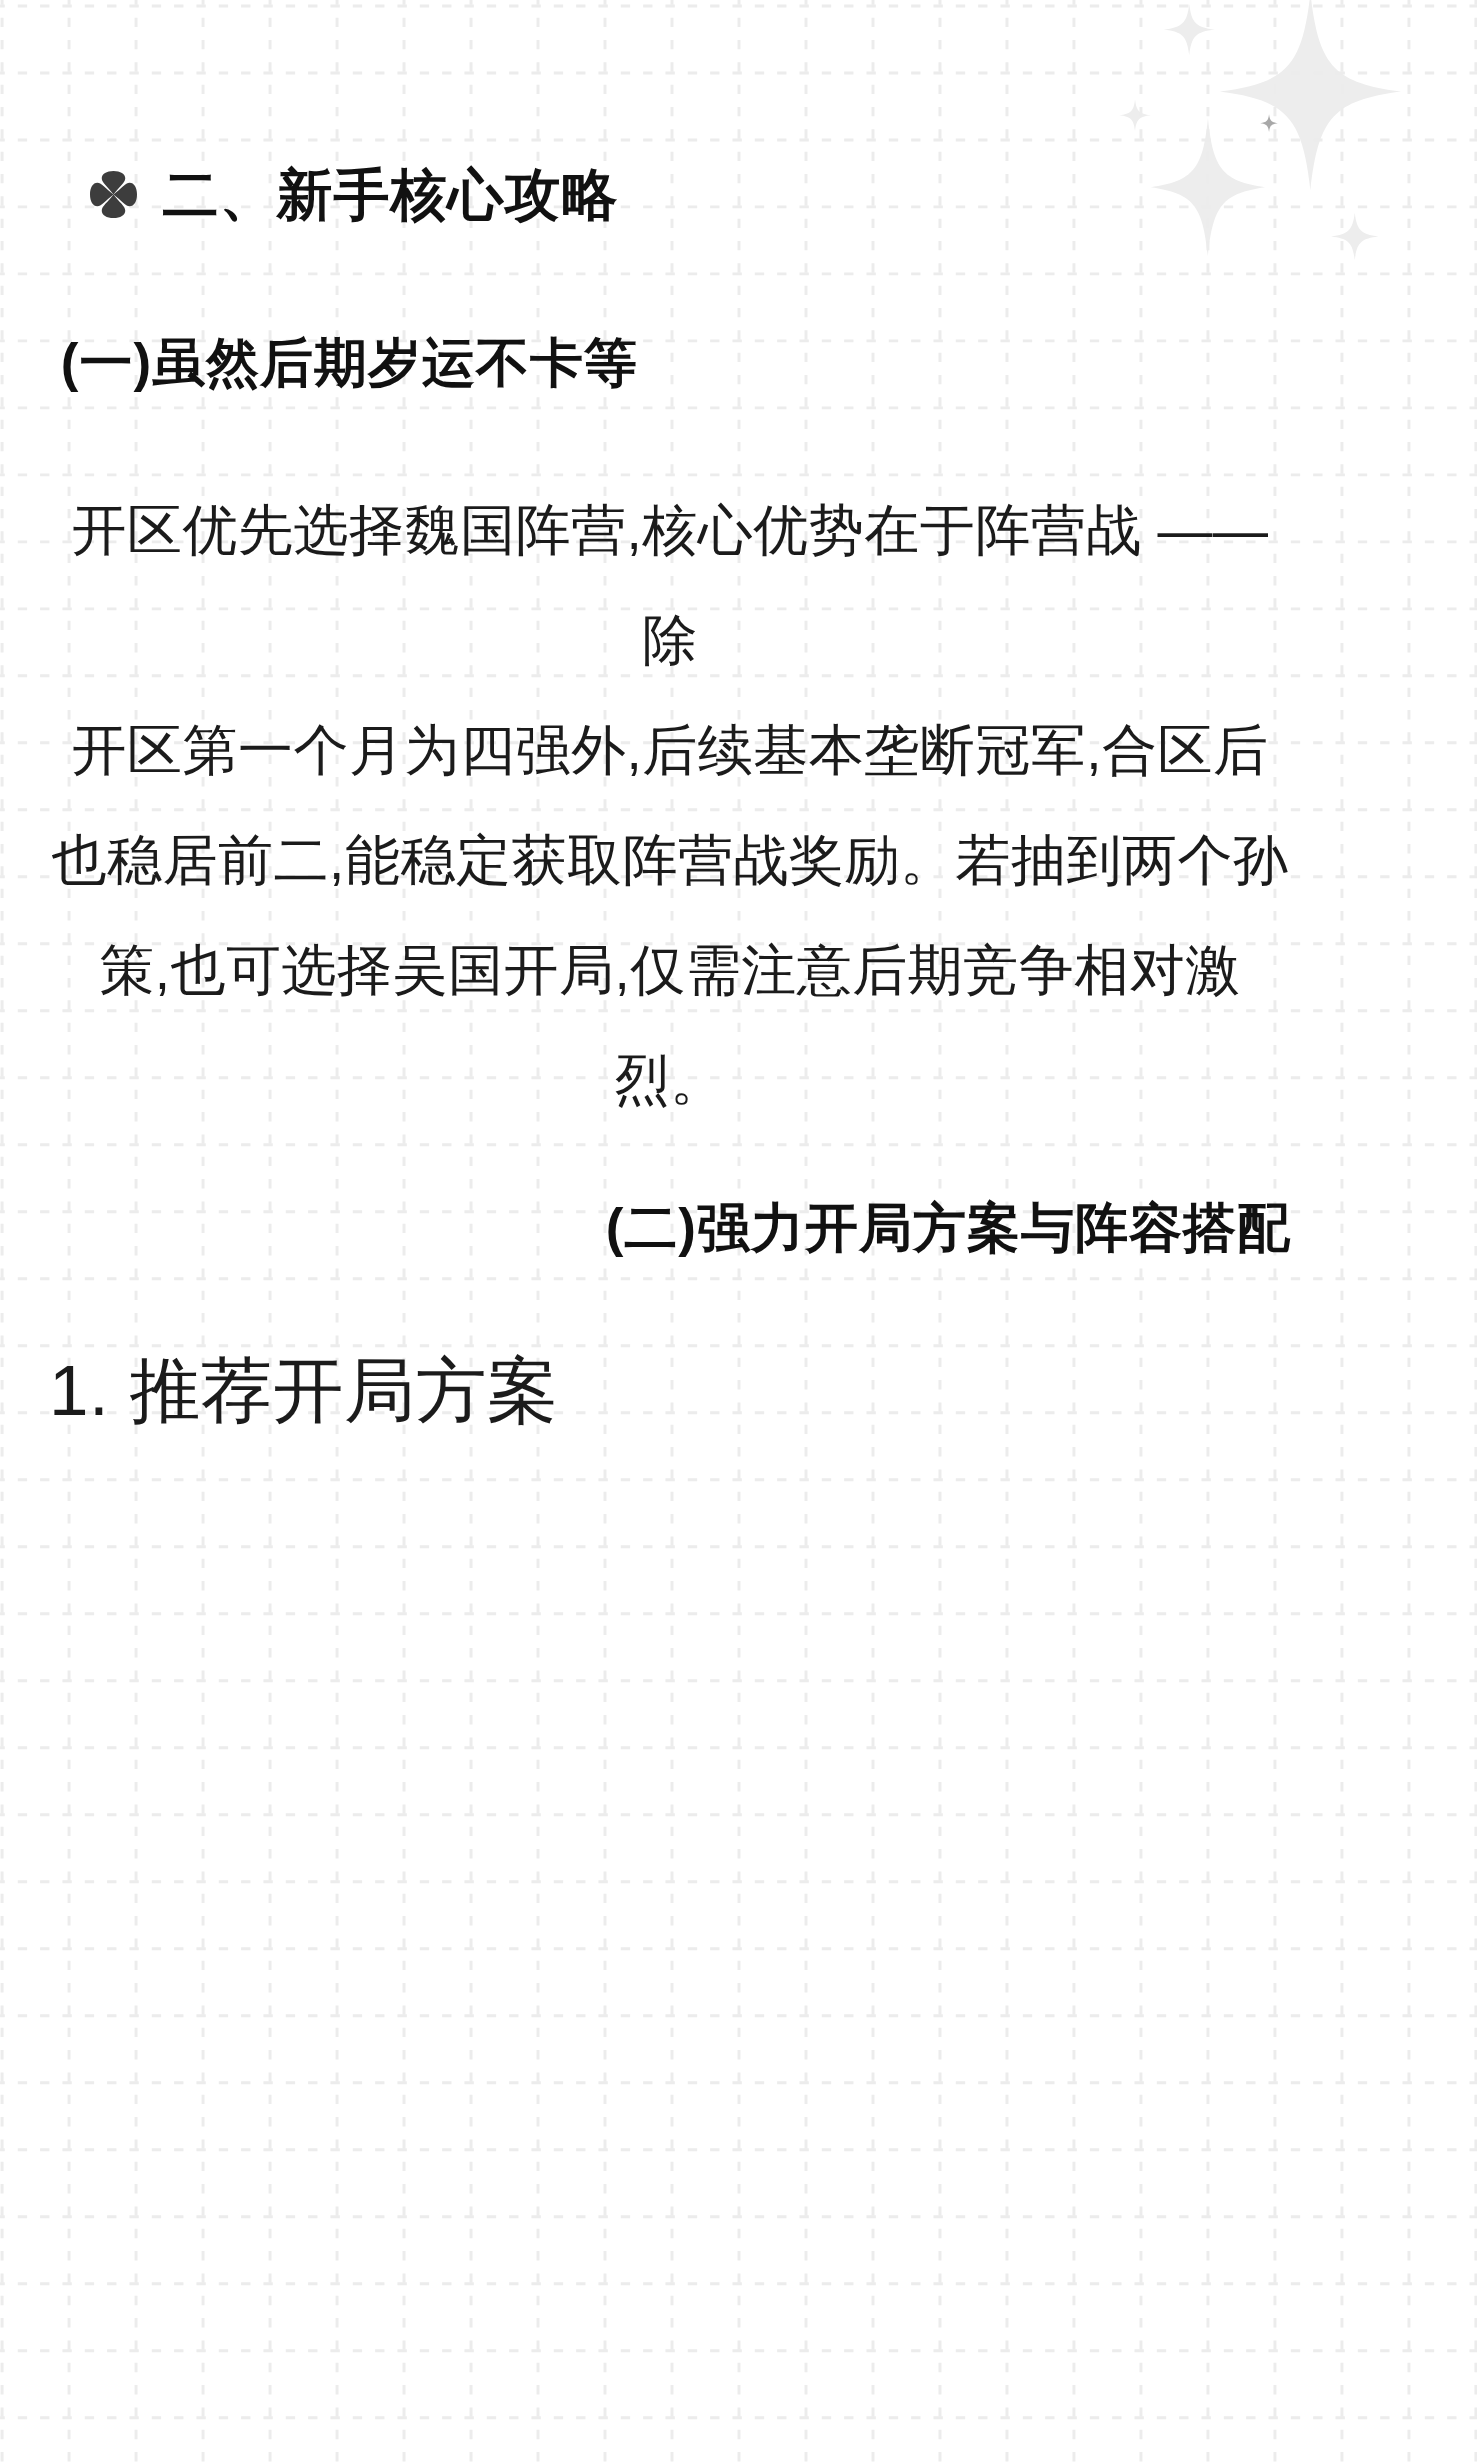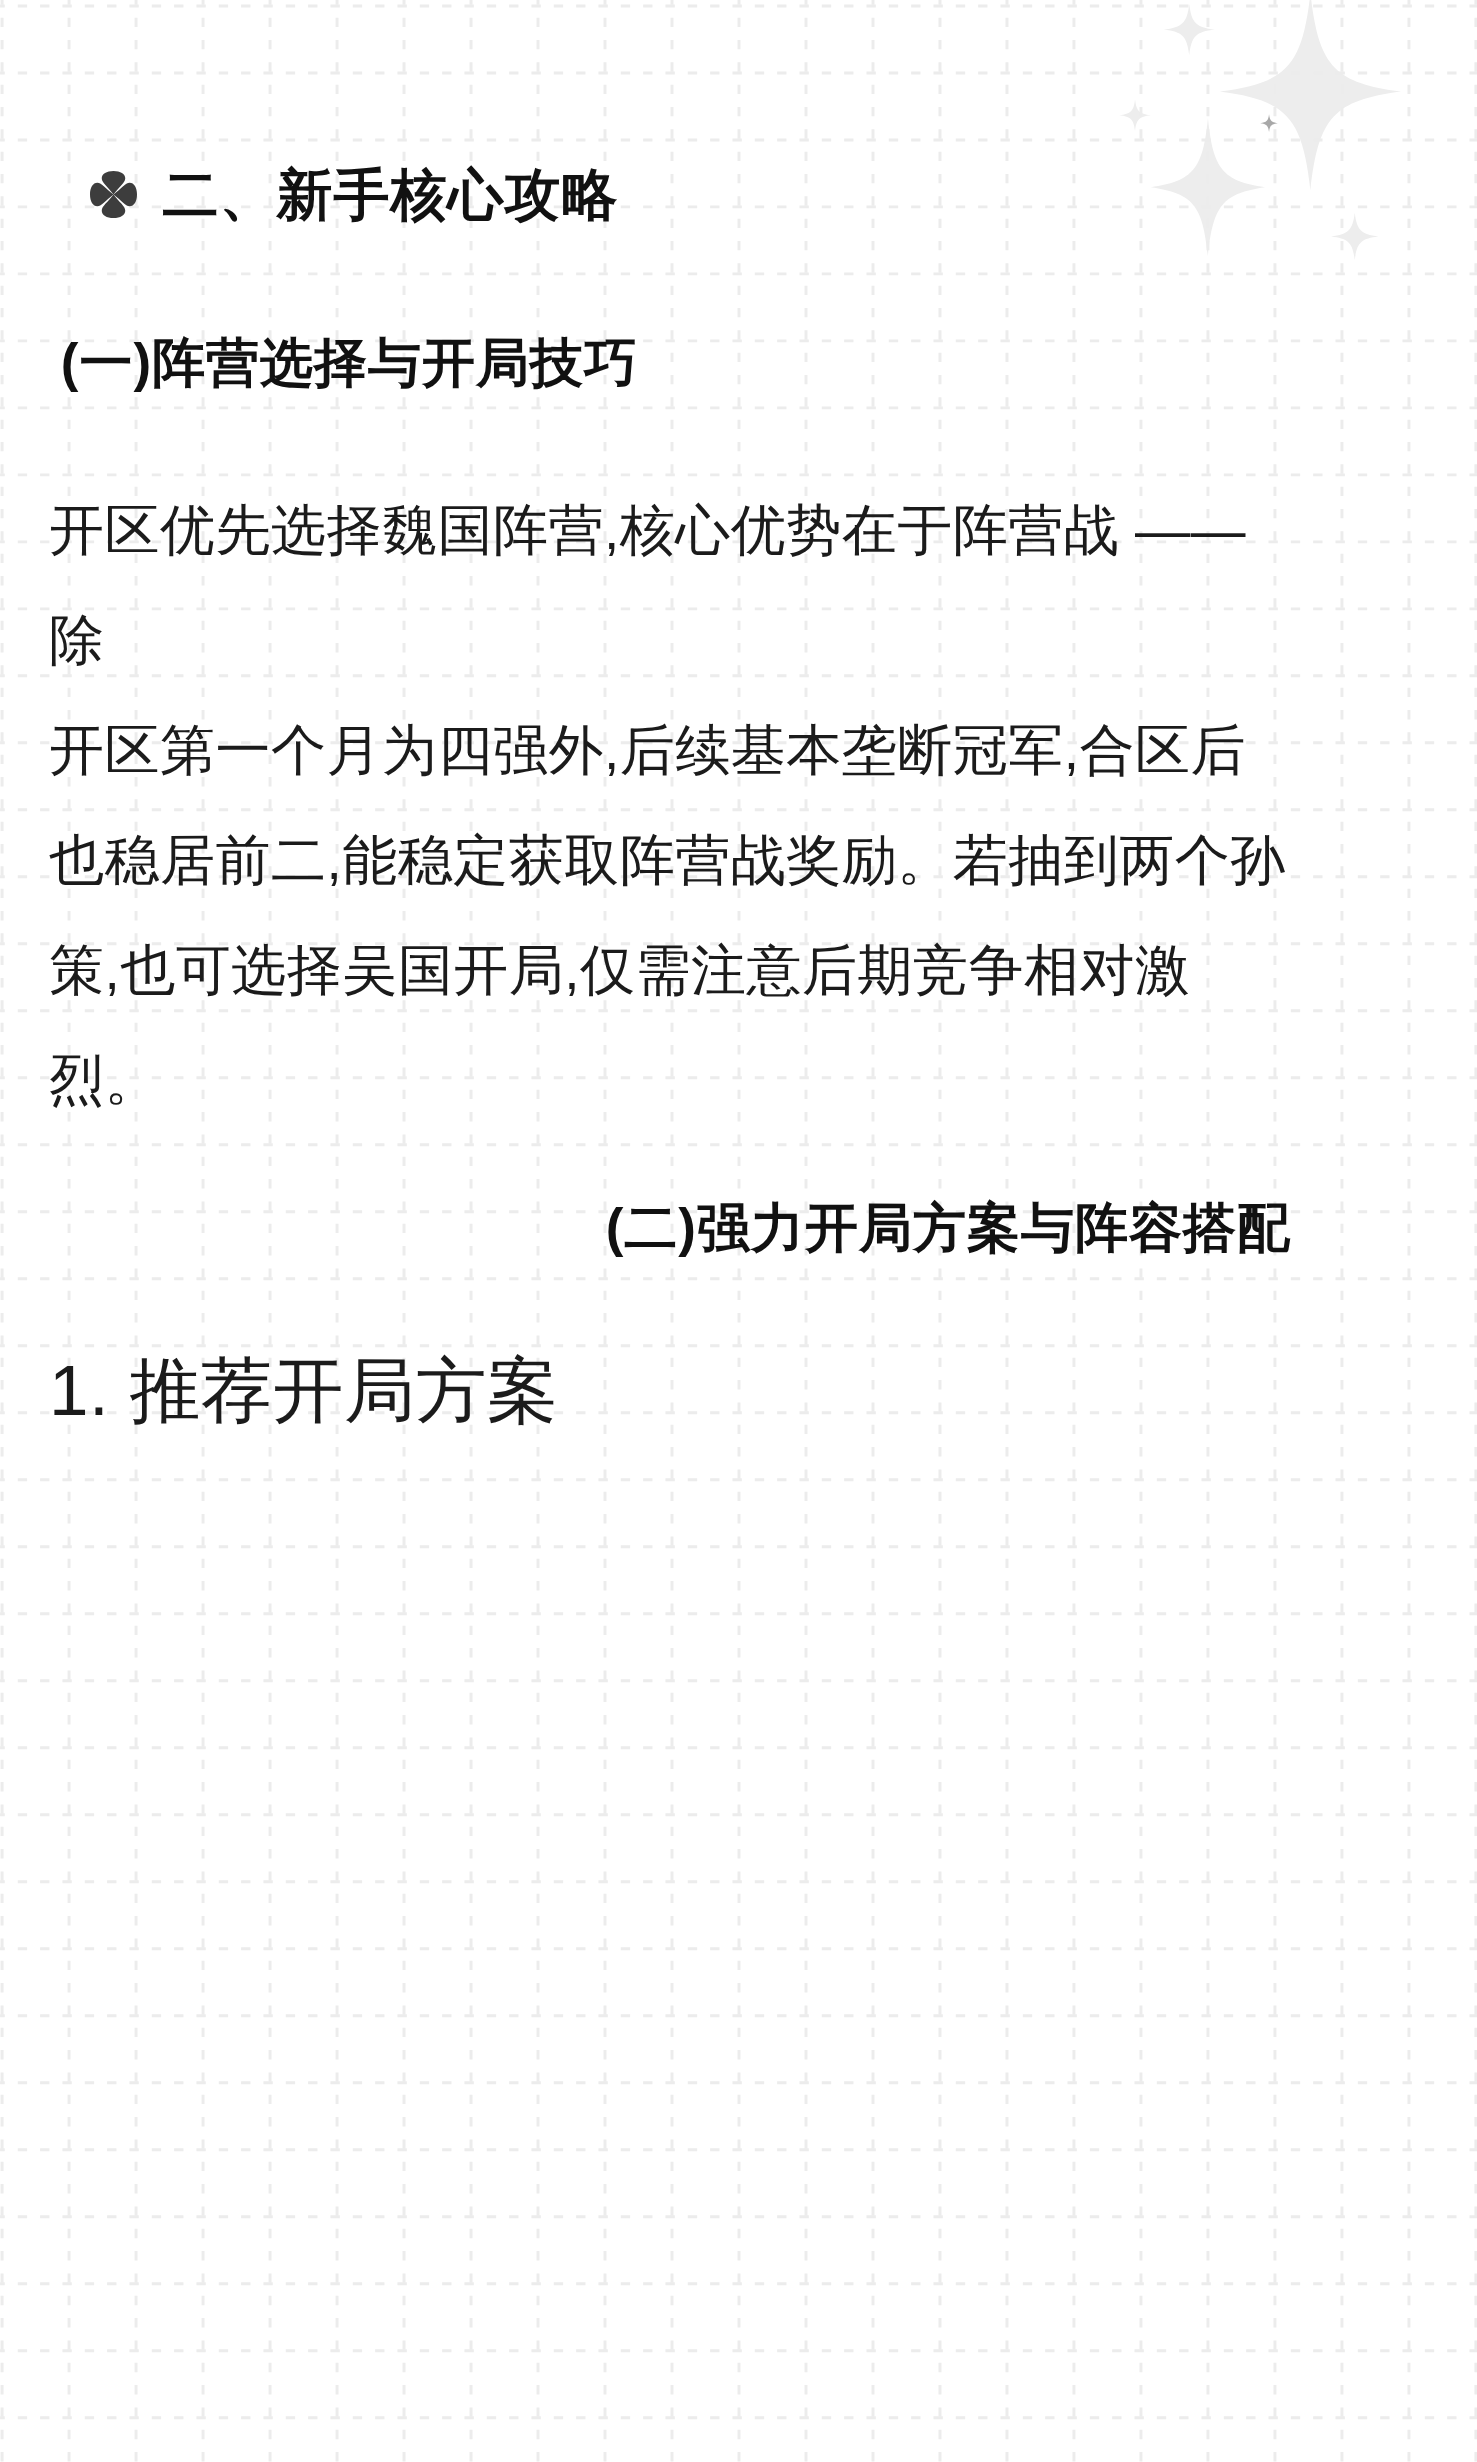--- a/index.html
+++ b/index.html
@@ -54,20 +54,21 @@
     font-size:53px;line-height:80px;font-weight:800;
     color:var(--heading-color);
     letter-spacing:1px;
   }
   .sub-heading.second{margin-top:53px;text-align:right;}
   .para{
     margin:72px 0 0 0;
     font-size:55px;line-height:110px;font-weight:400;
     white-space:pre-line;
     letter-spacing:0.5px;
+    text-align:center;
   }
   .para.second{margin-top:39px;}
   .numbered-item{
     margin:81px 0 0 0;
     font-size:71px;line-height:83px;font-weight:400;
     letter-spacing:0.5px;
   }
 </style>
 </head>
 <body>
@@ -146,21 +147,21 @@
   <h1 class="title-row">
     <svg class="clover" width="47" height="47" viewBox="0 0 48 48" xmlns="http://www.w3.org/2000/svg" aria-hidden="true">
       <path class="clover-petal" d="M24 24C18 16 12 12 12 7.5C12 3 17 0 24 0C31 0 36 3 36 7.5C36 12 30 16 24 24Z"></path>
       <path class="clover-petal" transform="rotate(90 24 24)" d="M24 24C18 16 12 12 12 7.5C12 3 17 0 24 0C31 0 36 3 36 7.5C36 12 30 16 24 24Z"></path>
       <path class="clover-petal" transform="rotate(180 24 24)" d="M24 24C18 16 12 12 12 7.5C12 3 17 0 24 0C31 0 36 3 36 7.5C36 12 30 16 24 24Z"></path>
       <path class="clover-petal" transform="rotate(270 24 24)" d="M24 24C18 16 12 12 12 7.5C12 3 17 0 24 0C31 0 36 3 36 7.5C36 12 30 16 24 24Z"></path>
     </svg>
     <span>二、新手核心攻略</span>
   </h1>
 
-  <h2 class="sub-heading">(一)阵营选择与开局技巧</h2>
+  <h2 class="sub-heading">(一)虽然后期岁运不卡等</h2>
 
   <p class="para">开区优先选择魏国阵营,核心优势在于阵营战 —— 除
 开区第一个月为四强外,后续基本垄断冠军,合区后
 也稳居前二,能稳定获取阵营战奖励。若抽到两个孙
 策,也可选择吴国开局,仅需注意后期竞争相对激
 烈。</p>
 
 
   <h2 class="sub-heading second">(二)强力开局方案与阵容搭配</h2>
 

